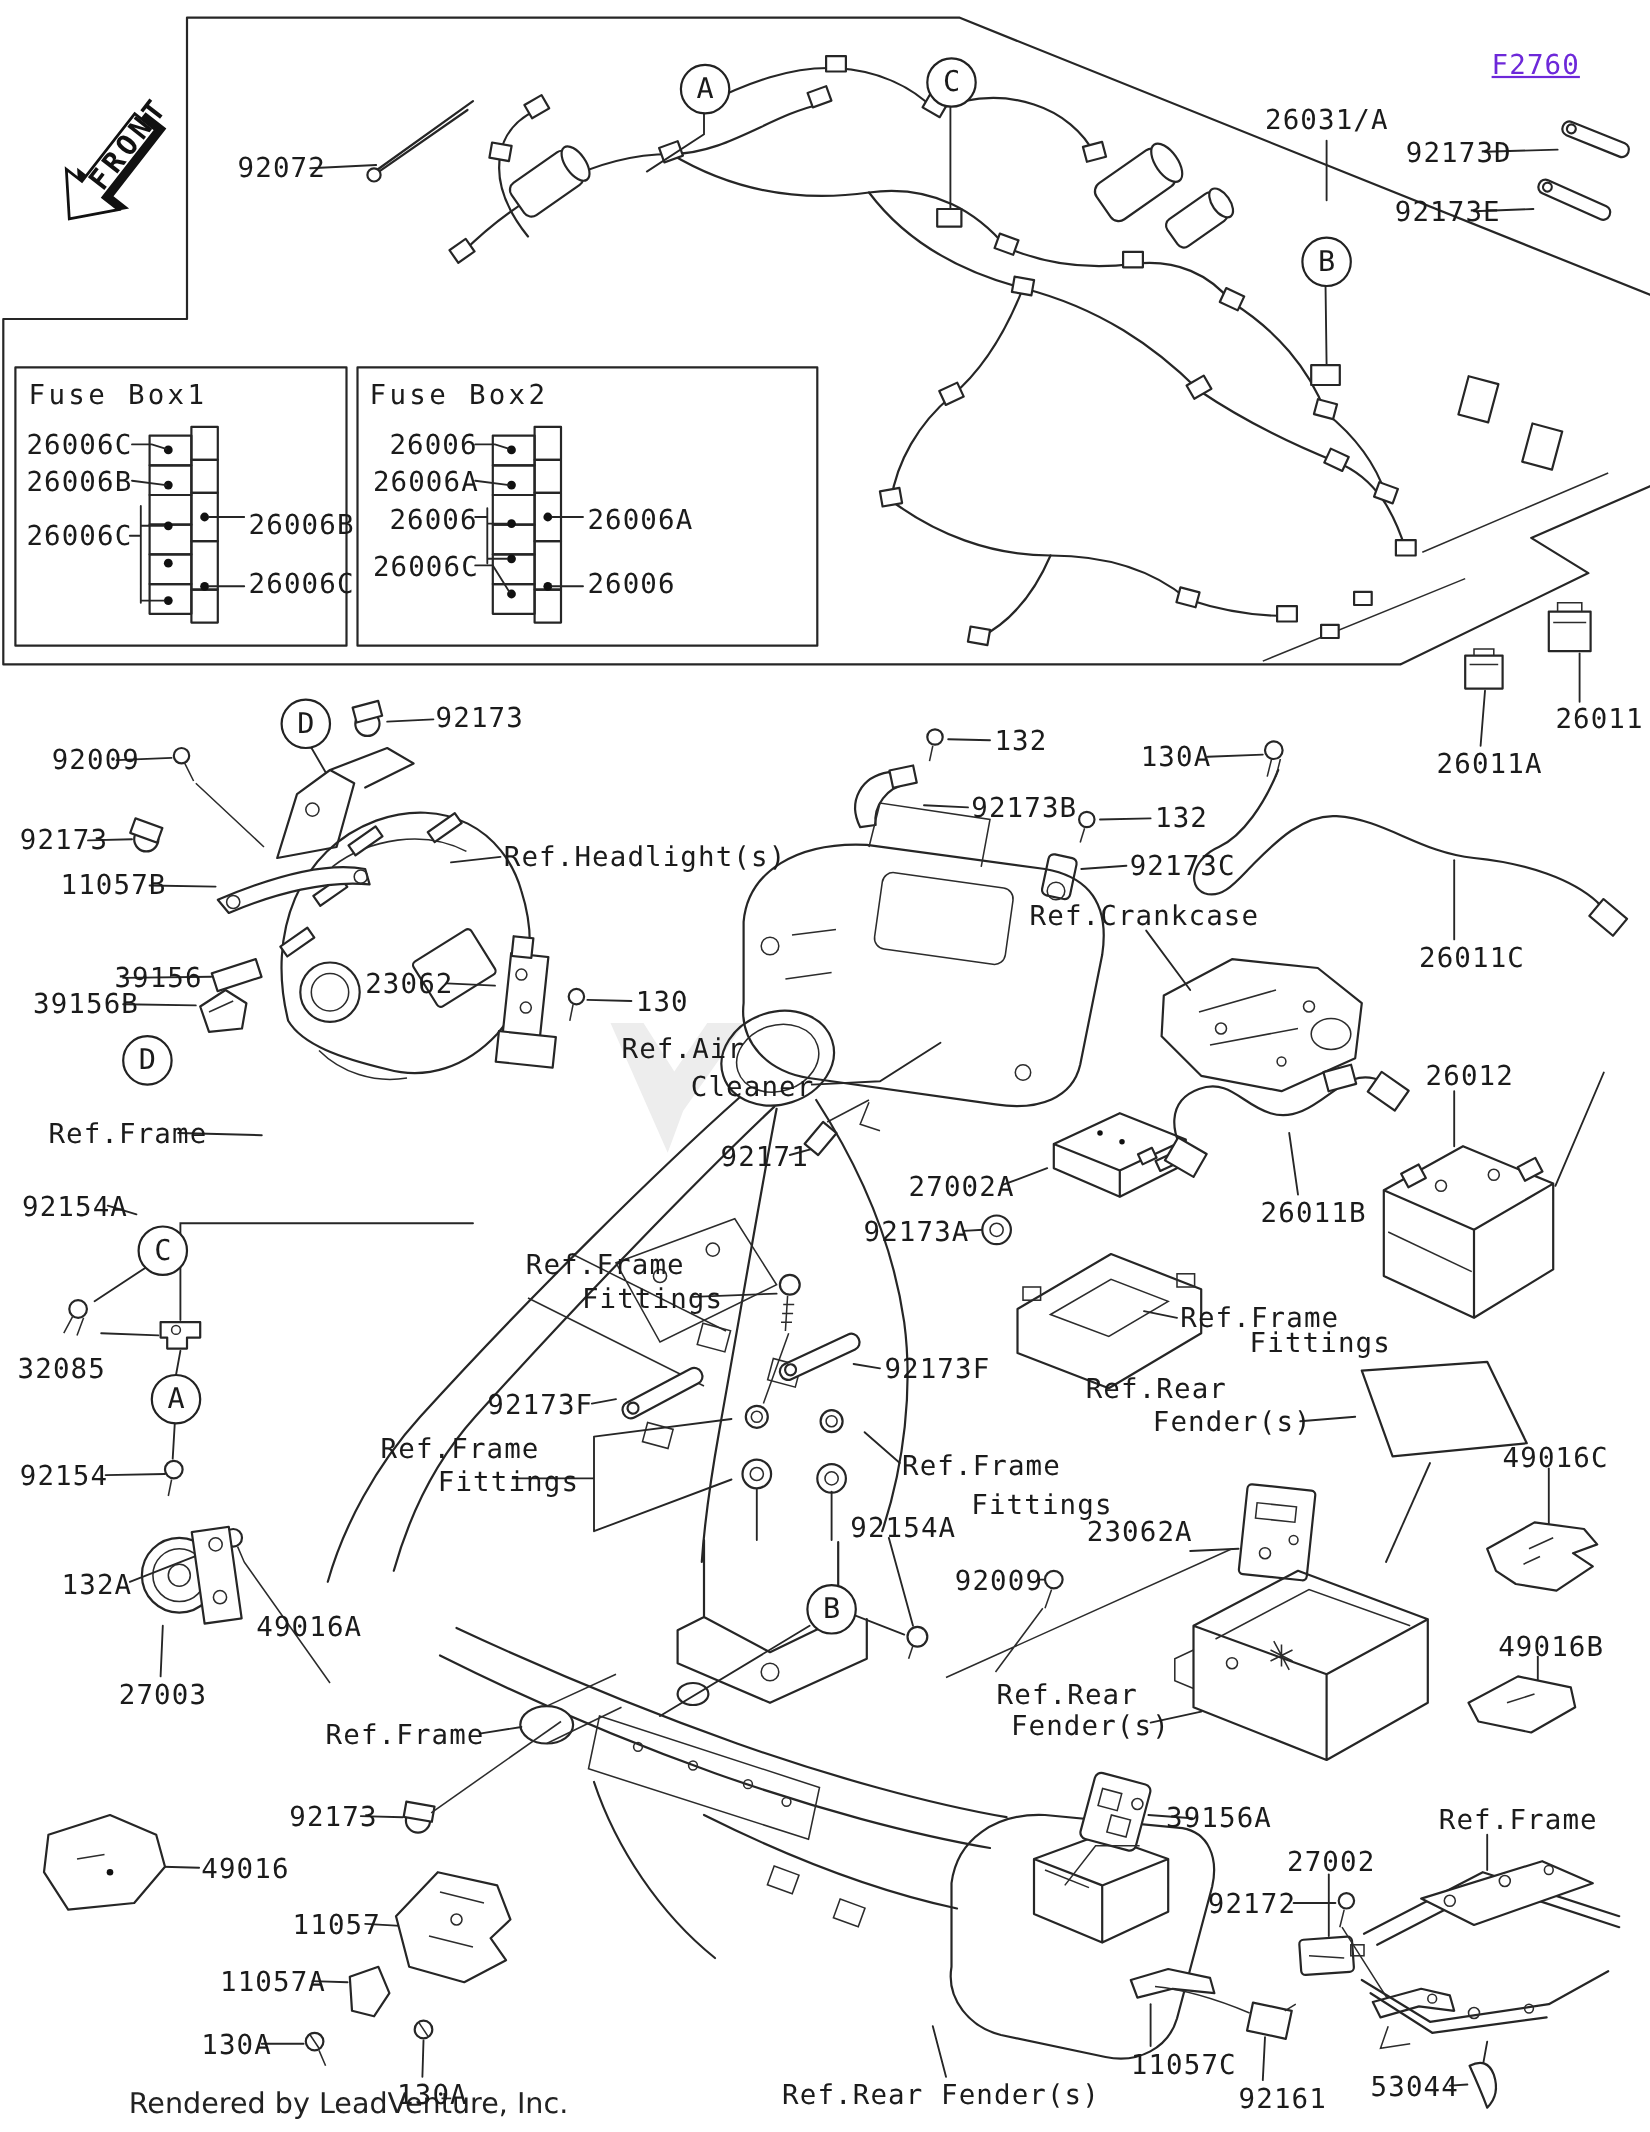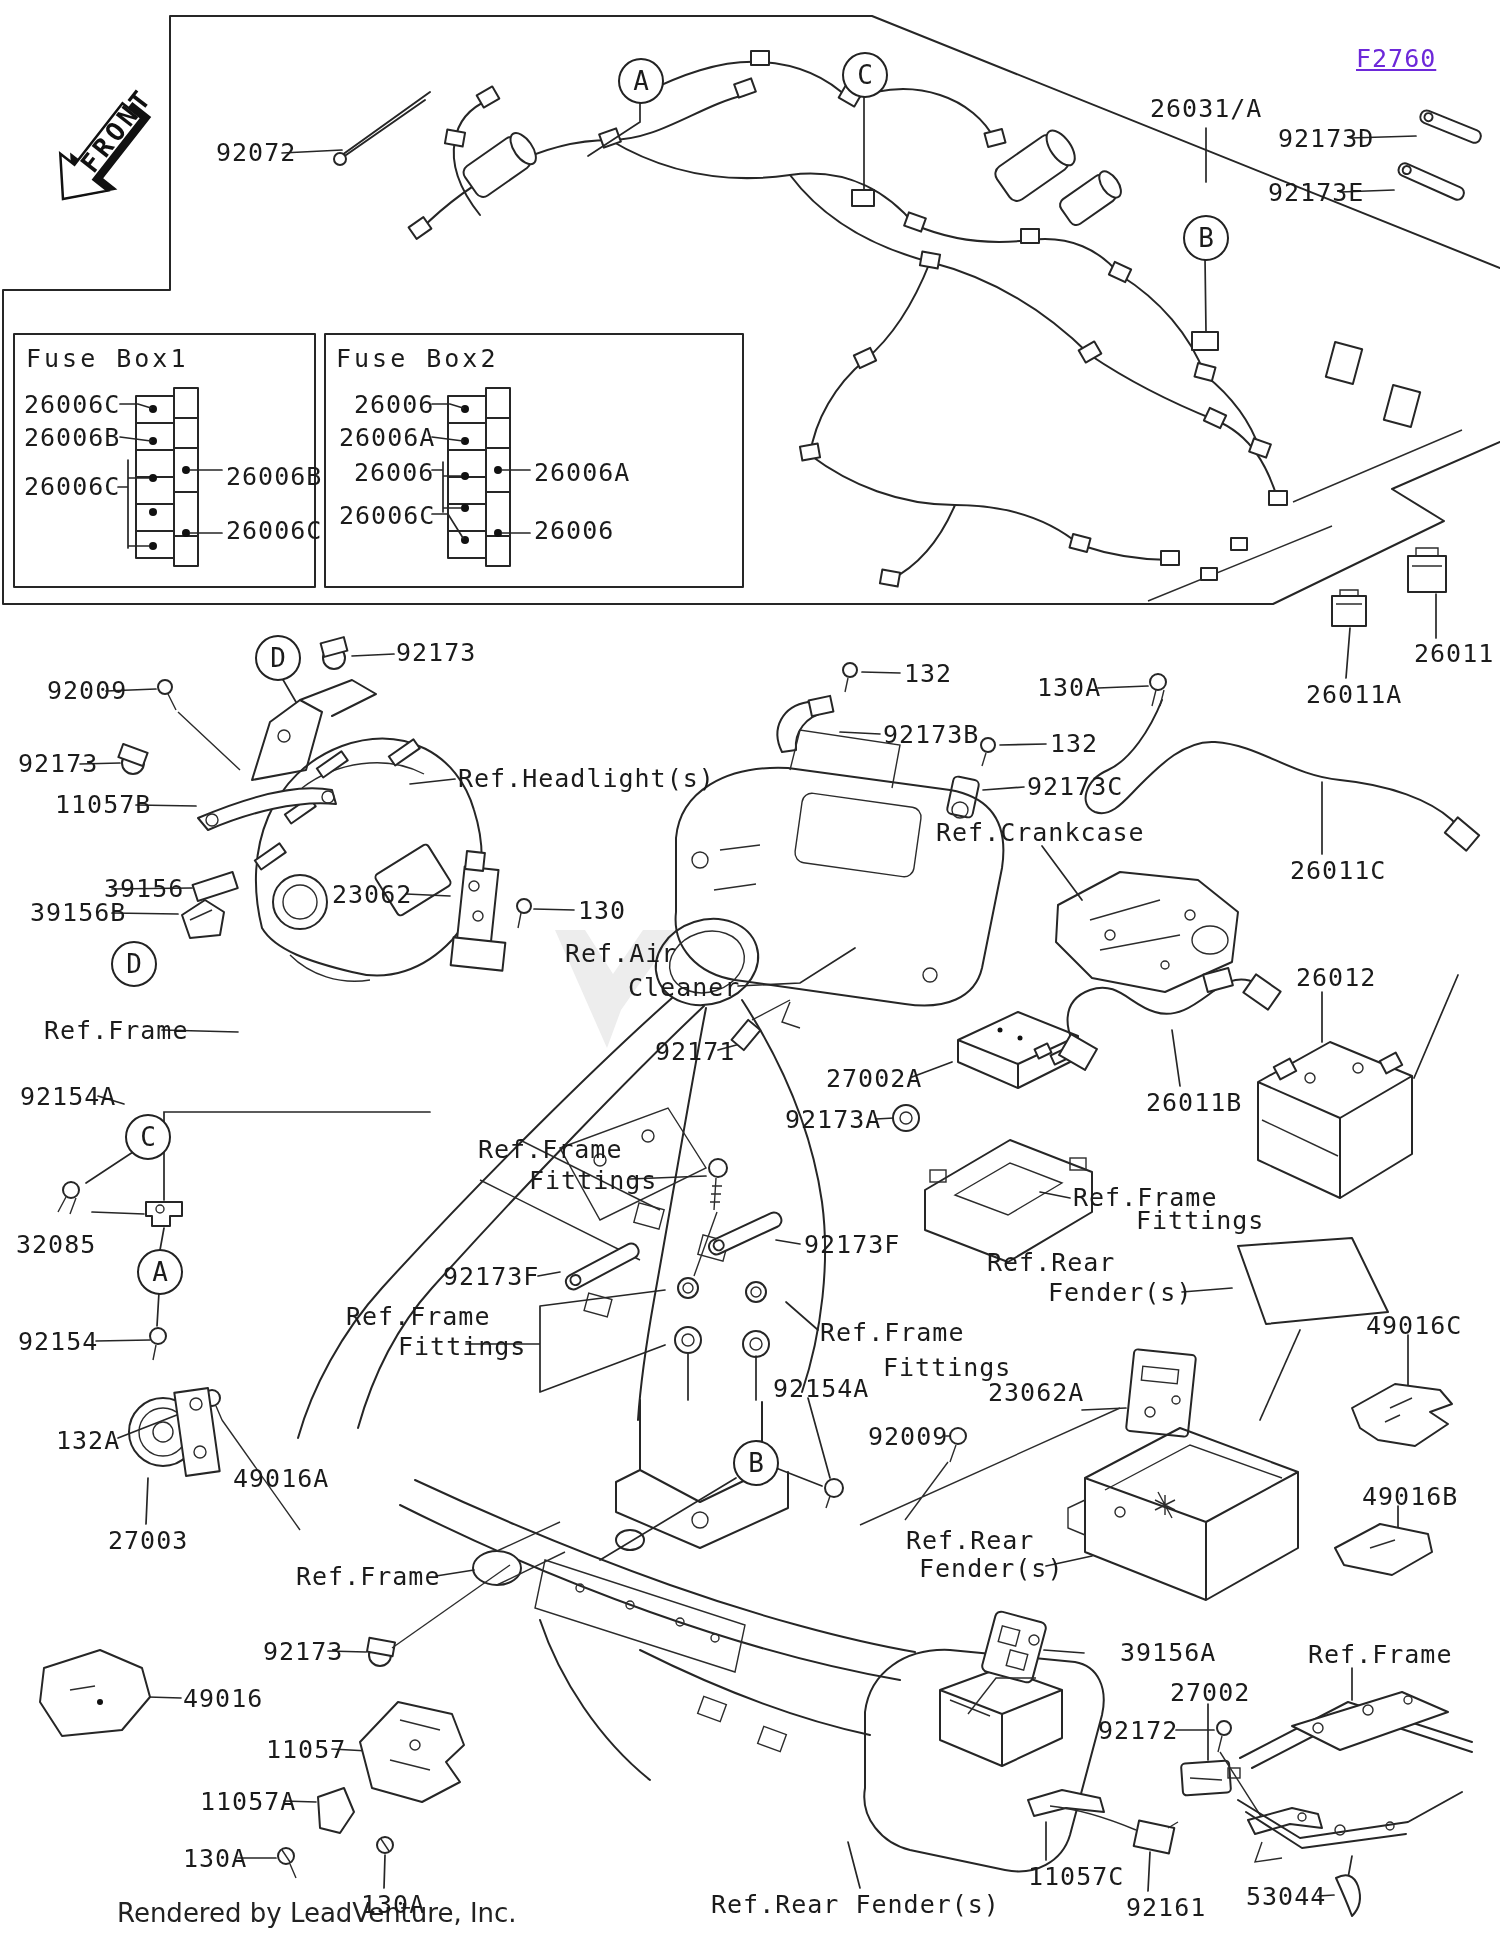--- a/index.html
+++ b/index.html
@@ -544,21 +544,21 @@
       <div class="lbl" style="left: 56px; top: 1428px;">132A</div>
       <div class="lbl" style="left: 108px; top: 1528px;">27003</div>
       <div class="lbl" style="left: 233px; top: 1466px;">49016A</div>
       <div class="lbl" style="left: 296px; top: 1564px;">Ref.Frame</div>
       <div class="lbl" style="left: 263px; top: 1639px;">92173</div>
       <div class="lbl" style="left: 183px; top: 1686px;">49016</div>
       <div class="lbl" style="left: 266px; top: 1737px;">11057</div>
       <div class="lbl" style="left: 200px; top: 1789px;">11057A</div>
       <div class="lbl" style="left: 183px; top: 1846px;">130A</div>
       <div class="lbl" style="left: 361px; top: 1892px;">130A</div>
-      <div class="lbl" style="left: 1120px; top: 1640px;">39156A</div>
+      <div class="lbl" style="left: 1060px; top: 1640px;">39156A</div>
       <div class="lbl" style="left: 1170px; top: 1680px;">27002</div>
       <div class="lbl" style="left: 1098px; top: 1718px;">92172</div>
       <div class="lbl" style="left: 1308px; top: 1642px;">Ref.Frame</div>
       <div class="lbl" style="left: 1028px; top: 1864px;">11057C</div>
       <div class="lbl" style="left: 1126px; top: 1895px;">92161</div>
       <div class="lbl" style="left: 1246px; top: 1884px;">53044</div>
       <div class="lbl" style="left: 711px; top: 1892px;">Ref.Rear Fender(s)</div>
     </div>
   <div id="circles">
       <div class="refc" style="left: 618px; top: 58px;">A</div>

